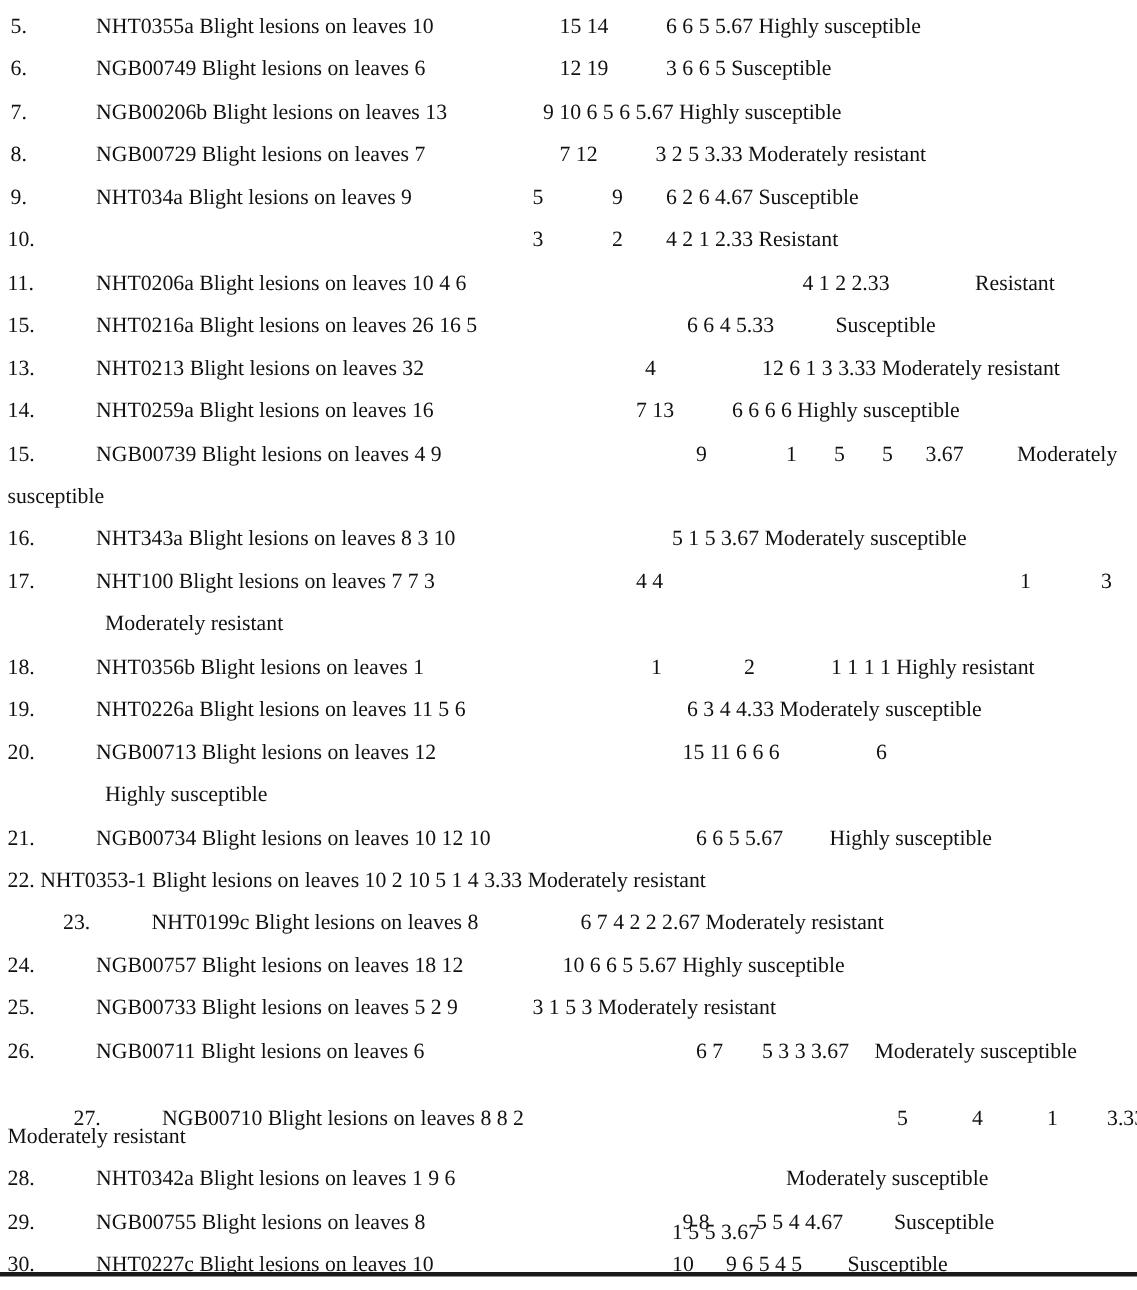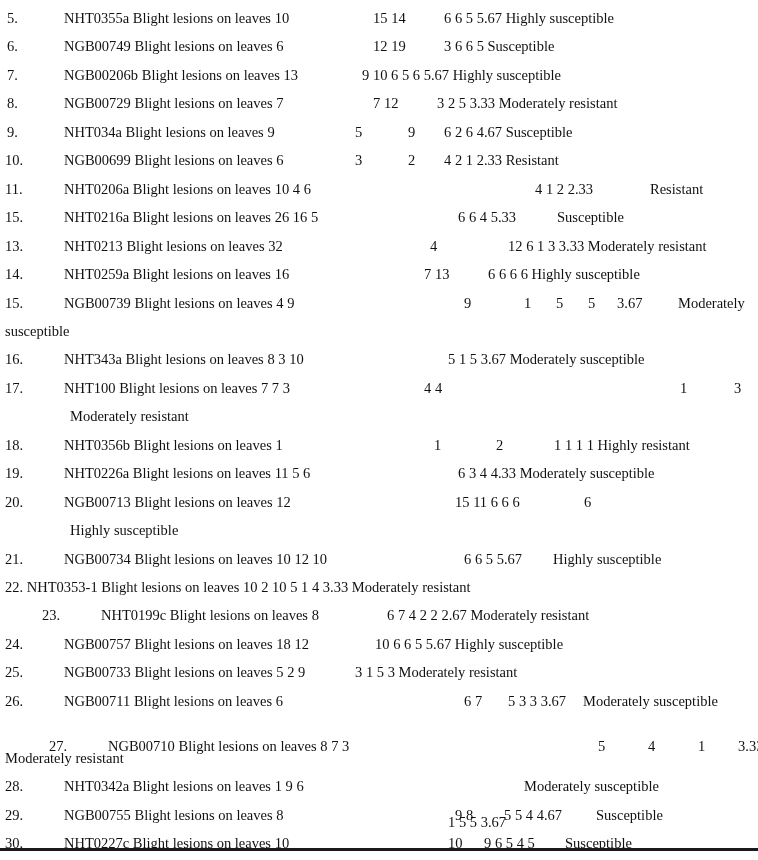--- a/index.html
+++ b/index.html
@@ -69,21 +69,20 @@
       </div>
       <div class="doc-line" style="top: 117.8px;">
         <span class="seg" style="left: 7px;">9.</span>
         <span class="seg" style="left: 64px;">NHT034a Blight lesions on leaves 9</span>
         <span class="seg" style="left: 355px;">5</span>
         <span class="seg" style="left: 408px;">9</span>
         <span class="seg" style="left: 444px;">6 2 6 4.67 Susceptible</span>
       </div>
       <div class="doc-line" style="top: 146.25px;">
         <span class="seg" style="left: 5px;">10.</span>
-        <span class="seg" style="left: 64px;">NGB00699 Blight lesions on leaves 6</span>
         <span class="seg" style="left: 355px;">3</span>
         <span class="seg" style="left: 408px;">2</span>
         <span class="seg" style="left: 444px;">4 2 1 2.33 Resistant</span>
       </div>
       <div class="doc-line" style="top: 174.7px;">
         <span class="seg" style="left: 5px;">11.</span>
         <span class="seg" style="left: 64px;">NHT0206a Blight lesions on leaves 10 4 6</span>
         <span class="seg" style="left: 535px;">4 1 2 2.33</span>
         <span class="seg" style="left: 650px;">Resistant</span>
       </div>
@@ -180,21 +179,21 @@
       </div>
       <div class="doc-line" style="top: 686.8px;">
         <span class="seg" style="left: 5px;">26.</span>
         <span class="seg" style="left: 64px;">NGB00711 Blight lesions on leaves 6</span>
         <span class="seg" style="left: 464px;">6 7</span>
         <span class="seg" style="left: 508px;">5 3 3 3.67</span>
         <span class="seg" style="left: 583px;">Moderately susceptible</span>
       </div>
       <div class="doc-line" style="top: 732px; margin-left: 44px;">
         <span class="seg" style="left: 5px;">27.</span>
-        <span class="seg" style="left: 64px;">NGB00710 Blight lesions on leaves 8 7 3</span>
+        <span class="seg" style="left: 64px;">NGB00710 Blight lesions on leaves 8 8 2</span>
         <span class="seg" style="left: 554px;">5</span>
         <span class="seg" style="left: 604px;">4</span>
         <span class="seg" style="left: 654px;">1</span>
         <span class="seg" style="left: 694px;">3.33</span>
       </div>
       <div class="doc-line" style="top: 743.7px;">
         <span class="seg" style="left: 5px;">Moderately resistant</span>
       </div>
       <div class="doc-line" style="top: 772.15px;">
         <span class="seg" style="left: 5px;">28.</span>

